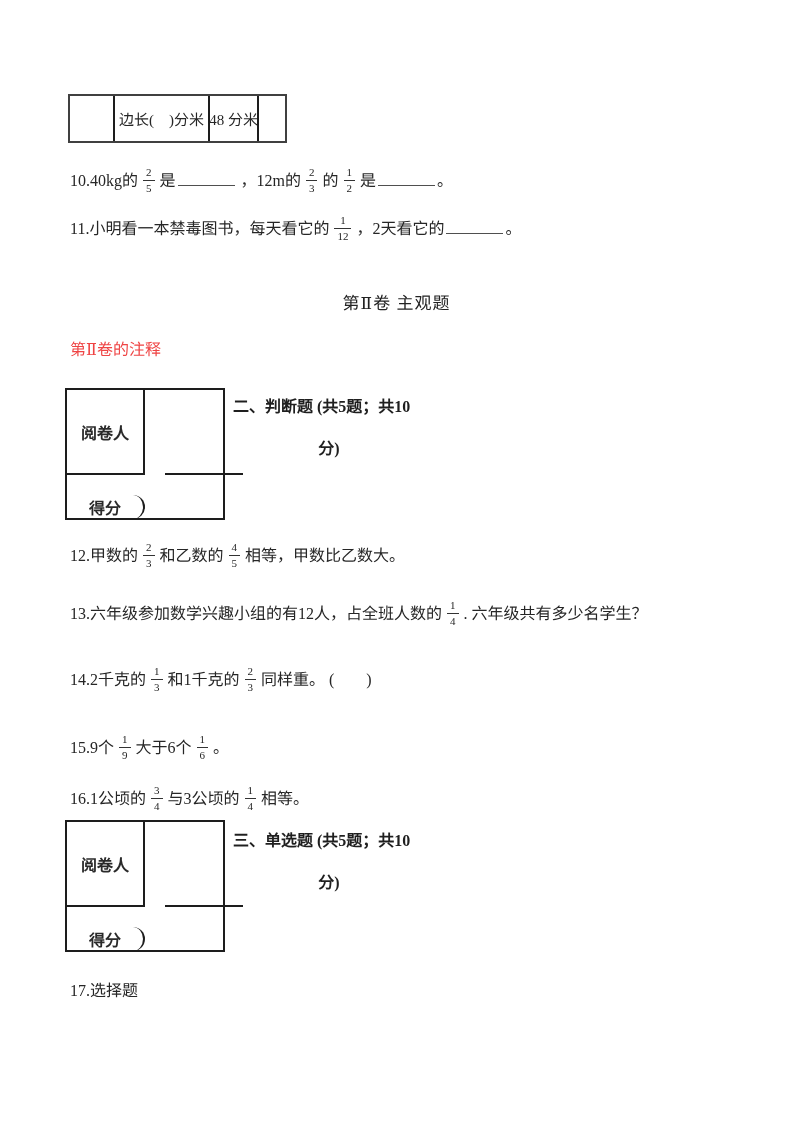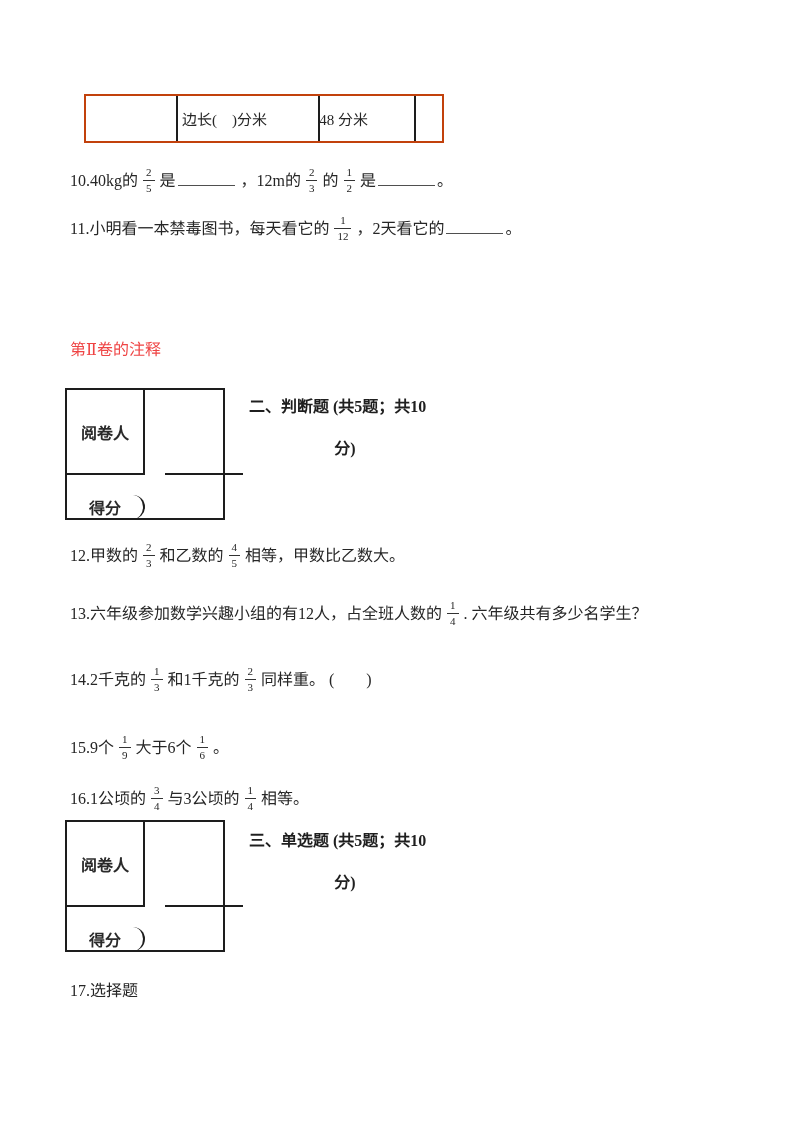--- a/index.html
+++ b/index.html
@@ -3,23 +3,23 @@
 <meta charset="utf-8">
 <style>
   html,body{margin:0;padding:0;background:#fff;}
   .page{
     position:relative;width:793px;height:1122px;background:#ffffff;
     font-family:"Liberation Serif","DejaVu Serif",serif;
     color:#262626;overflow:hidden;
   }
   
   .top-table{
-    position:absolute;left:84px;top:94px;height:45px;
+    position:absolute;left:68px;top:94px;height:45px;
     display:grid;grid-template-columns:43px 95px 49px 28px;
-    border:2px solid #c2410c;box-sizing:content-box;gap:47px;
+    border:2px solid #404040;box-sizing:content-box;
   }
   .top-table .tcell{
     display:flex;align-items:center;justify-content:center;
     font-size:15px;white-space:pre;border-left:2px solid #1d1d1d;
   }
   .top-table .tcell:first-child{border-left:none;}
   
   .q{
     position:absolute;left:70px;height:32px;line-height:32px;
     font-size:16px;white-space:nowrap;
@@ -51,21 +51,21 @@
     display:flex;align-items:center;justify-content:center;
     font-size:16px;font-weight:bold;color:#2a2a2a;
   }
   .score-table .c-tl{border-right:2px solid #1d1d1d;border-bottom:2px solid #1d1d1d;}
   .score-table .c-tr{border-bottom:2px solid #1d1d1d;}
   .score-table .c-bl{border-right:2px solid #1d1d1d;border-radius:19px;}
   .t1{top:388px;}
   .t2{top:820px;}
   
   .sec-head{
-    position:absolute;left:249px;width:192px;
+    position:absolute;left:233px;width:192px;
     font-size:16px;font-weight:bold;color:#1f1f1f;line-height:17px;
   }
   .sec-head .l1{white-space:nowrap;}
   .sec-head .l2{margin-top:25px;text-align:center;}
   .h2{top:398px;}
   .h3{top:832px;}
 </style>
 </head>
 <body>
 
@@ -87,20 +87,21 @@
       </span><span class="run"> 的 </span><span class="frac">
         <span class="num">1</span>
         <span class="den">2</span>
       </span><span class="run"> 是</span><span class="blank"></span><span class="run">。</span></div>
 
   <div class="q" style="top:213px"><span class="run">11.小明看一本禁毒图书，每天看它的 </span><span class="frac">
         <span class="num">1</span>
         <span class="den">12</span>
       </span><span class="run"> ，2天看它的</span><span class="blank"></span><span class="run">。</span></div>
 
+  <div class="part-header">第Ⅱ卷 主观题</div>
   <div class="part-note">第Ⅱ卷的注释</div>
 
   <div class="score-table t1">
     <div class="cell c-tl">阅卷人</div>
     <div class="cell c-tr"></div>
     <div class="cell c-bl">得分</div>
     <div class="cell c-br"></div>
   </div>
 
   <div class="sec-head h2">

